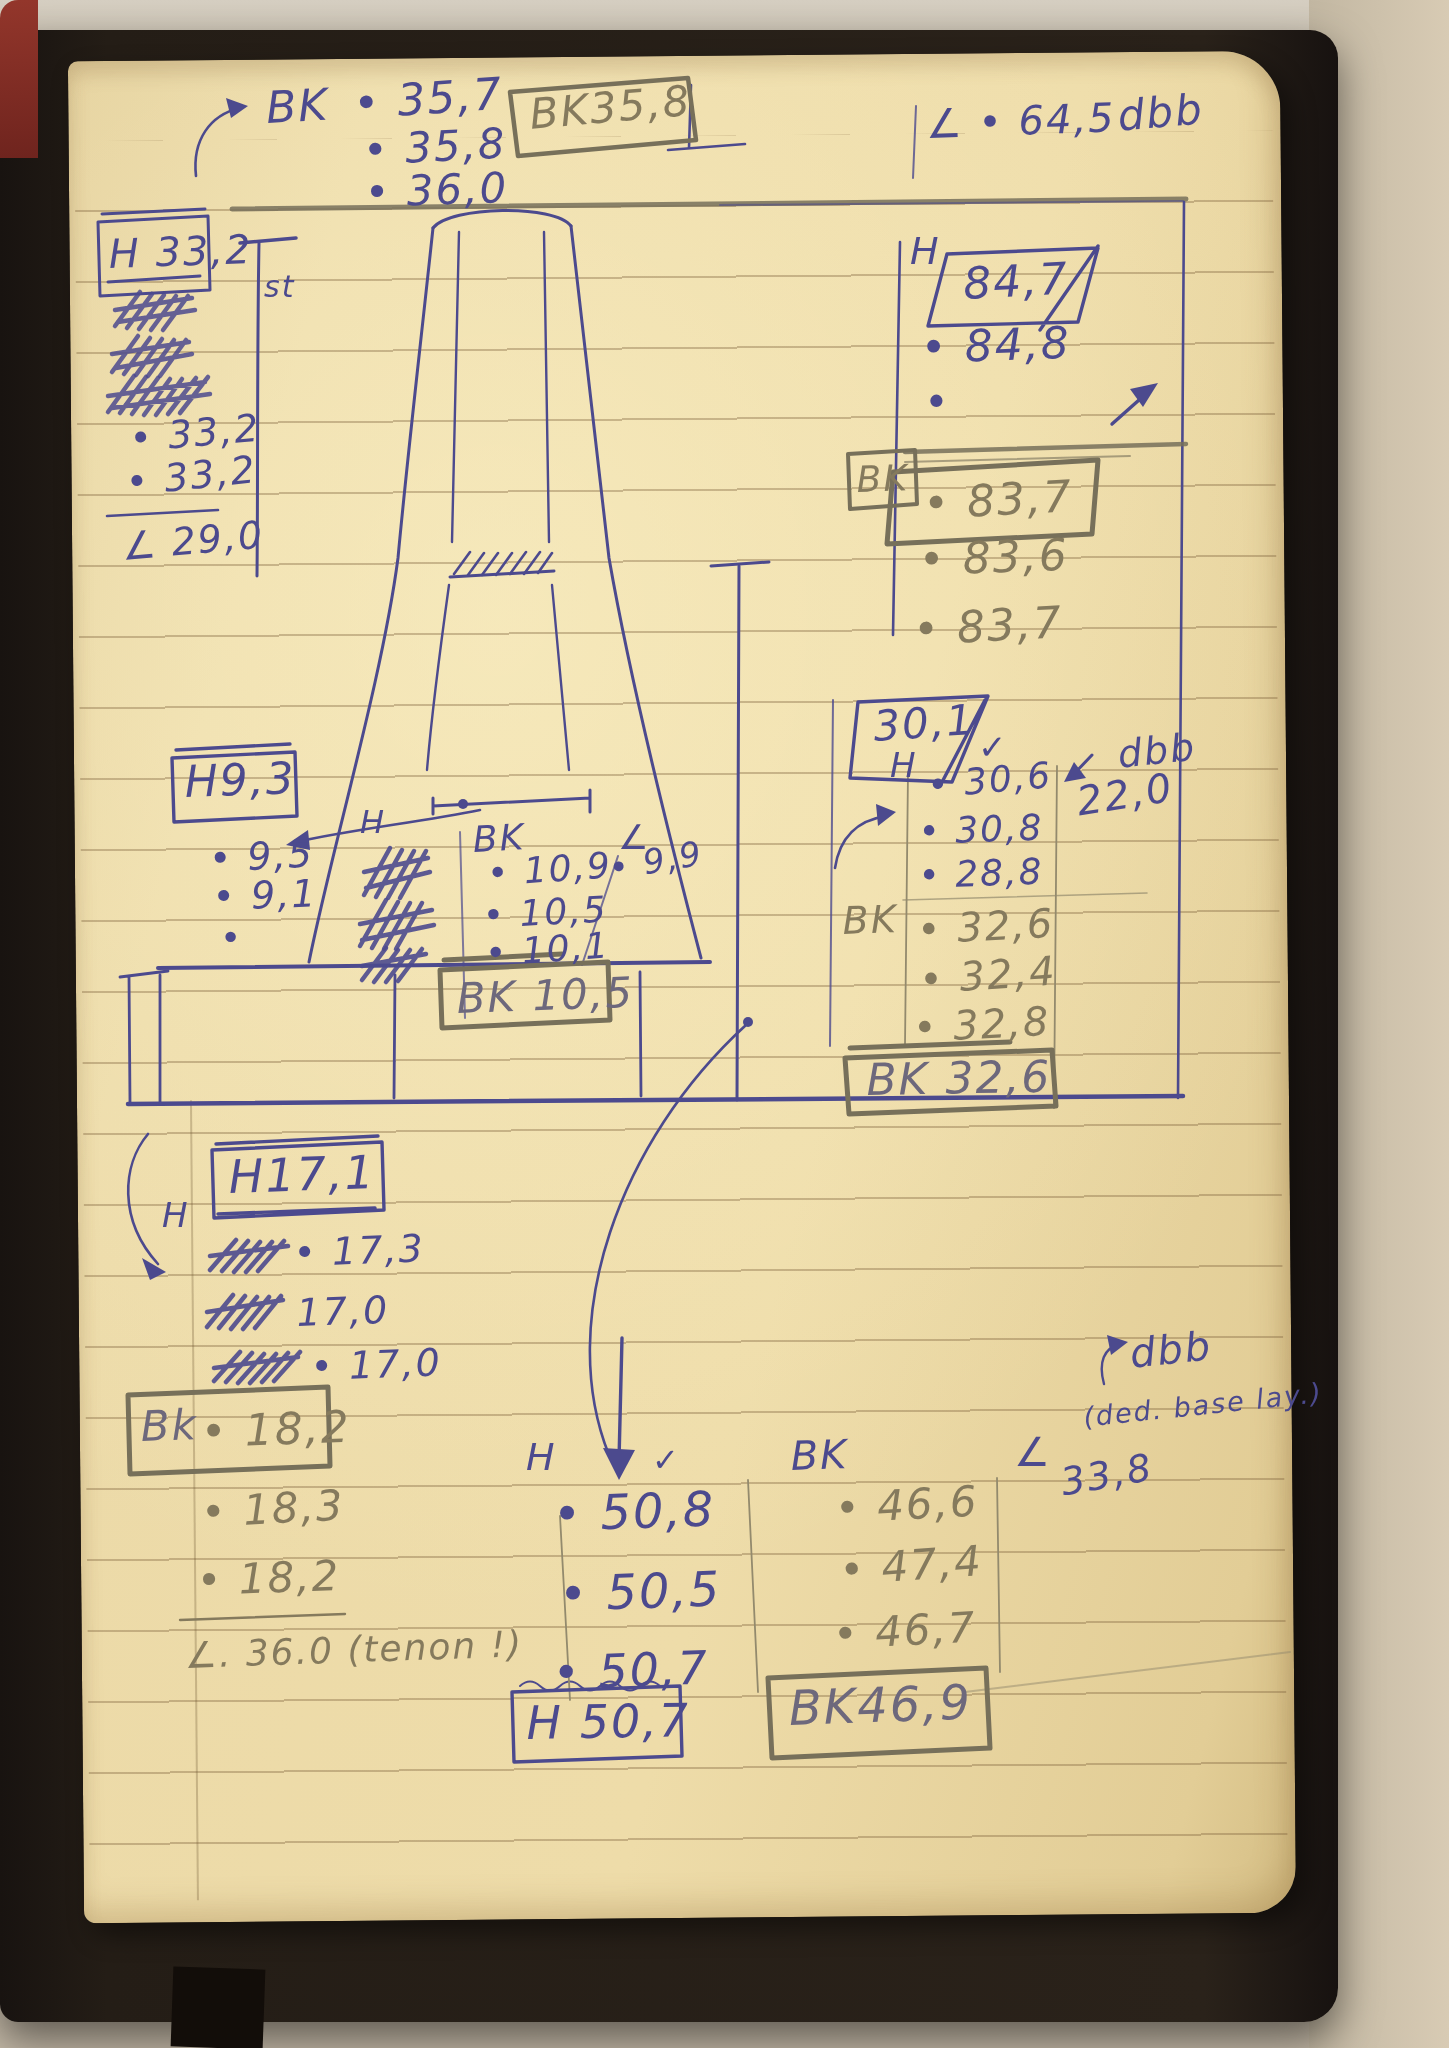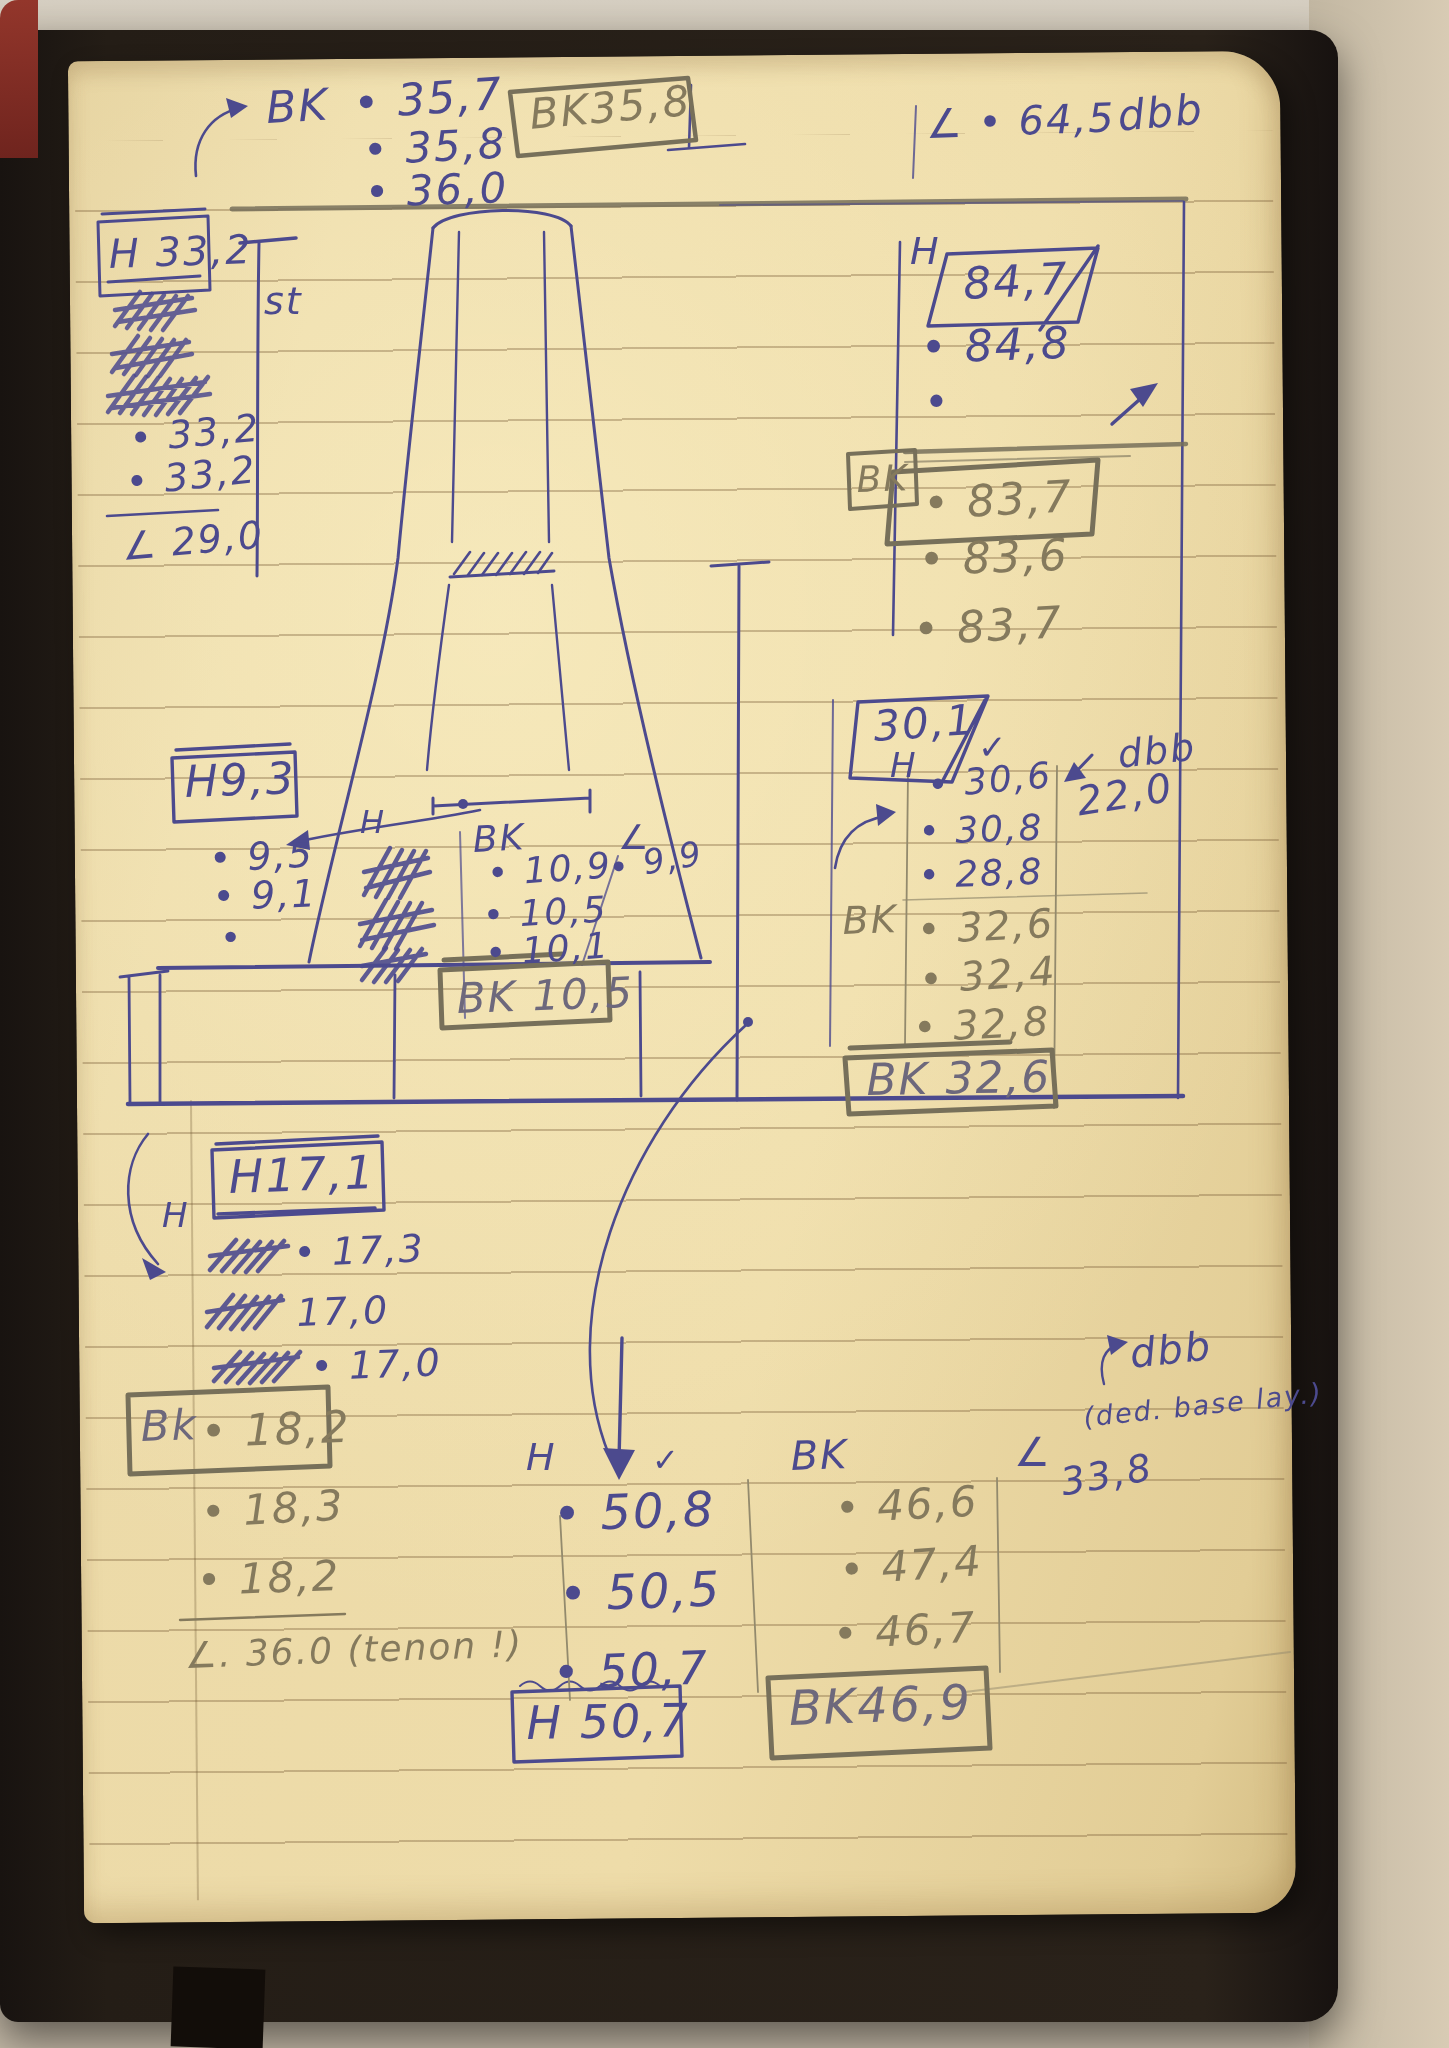--- a/index.html
+++ b/index.html
@@ -145,21 +145,21 @@
 <span class="t ink" style="left:364px;top:172px;font-size:42px;transform:rotate(-2deg)">• 36,0</span>
 <span class="t pencil" style="left:528px;top:94px;font-size:42px;transform:rotate(-5deg)">BK35,8</span>
 
 <span class="t ink" style="left:925px;top:104px;font-size:40px;transform:rotate(-2deg)">∠ • 64,5</span>
 <span class="t ink" style="left:1116px;top:96px;font-size:42px;transform:rotate(-5deg)">dbb</span>
 
 <span class="t ink" style="left:108px;top:234px;font-size:40px;transform:rotate(-2deg)">H 33,2</span>
 <span class="t ink" style="left:128px;top:420px;font-size:38px;transform:rotate(-5deg)">• 33,2</span>
 <span class="t ink" style="left:124px;top:464px;font-size:38px;transform:rotate(-6deg)">• 33,2</span>
 <span class="t ink" style="left:120px;top:528px;font-size:38px;transform:rotate(-5deg)">∠ 29,0</span>
-<span class="t ink" style="left:264px;top:282px;font-size:38px">st</span>
+<span class="t ink" style="left:264px;top:272px;font-size:30px">st</span>
 
 <span class="t ink" style="left:910px;top:232px;font-size:38px">H</span>
 <span class="t ink" style="left:962px;top:262px;font-size:44px;transform:rotate(-3deg)">84,7</span>
 <span class="t ink" style="left:920px;top:326px;font-size:44px;transform:rotate(-2deg)">• 84,8</span>
 <span class="t ink" style="left:924px;top:382px;font-size:42px">•</span>
 
 <span class="t pencil" style="left:856px;top:462px;font-size:36px;transform:rotate(-2deg)">BK</span>
 <span class="t pencil" style="left:922px;top:482px;font-size:44px;transform:rotate(-3deg)">• 83,7</span>
 <span class="t pencil" style="left:918px;top:538px;font-size:44px;transform:rotate(-2deg)">• 83,6</span>
 <span class="t pencil" style="left:912px;top:608px;font-size:44px;transform:rotate(-3deg)">• 83,7</span>

